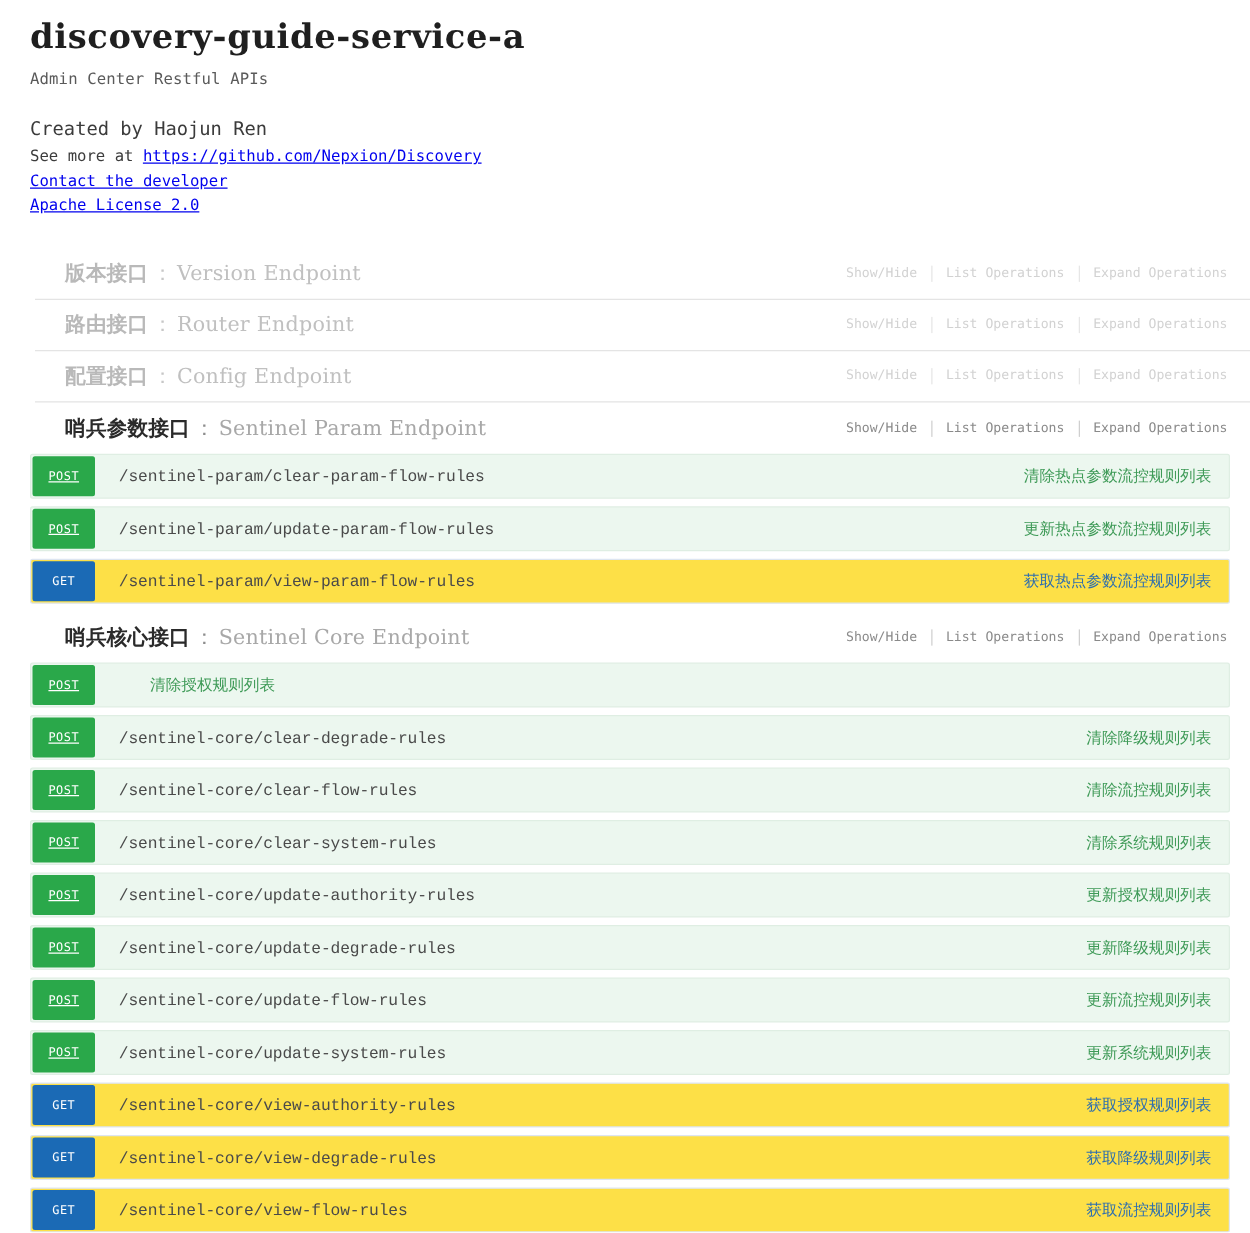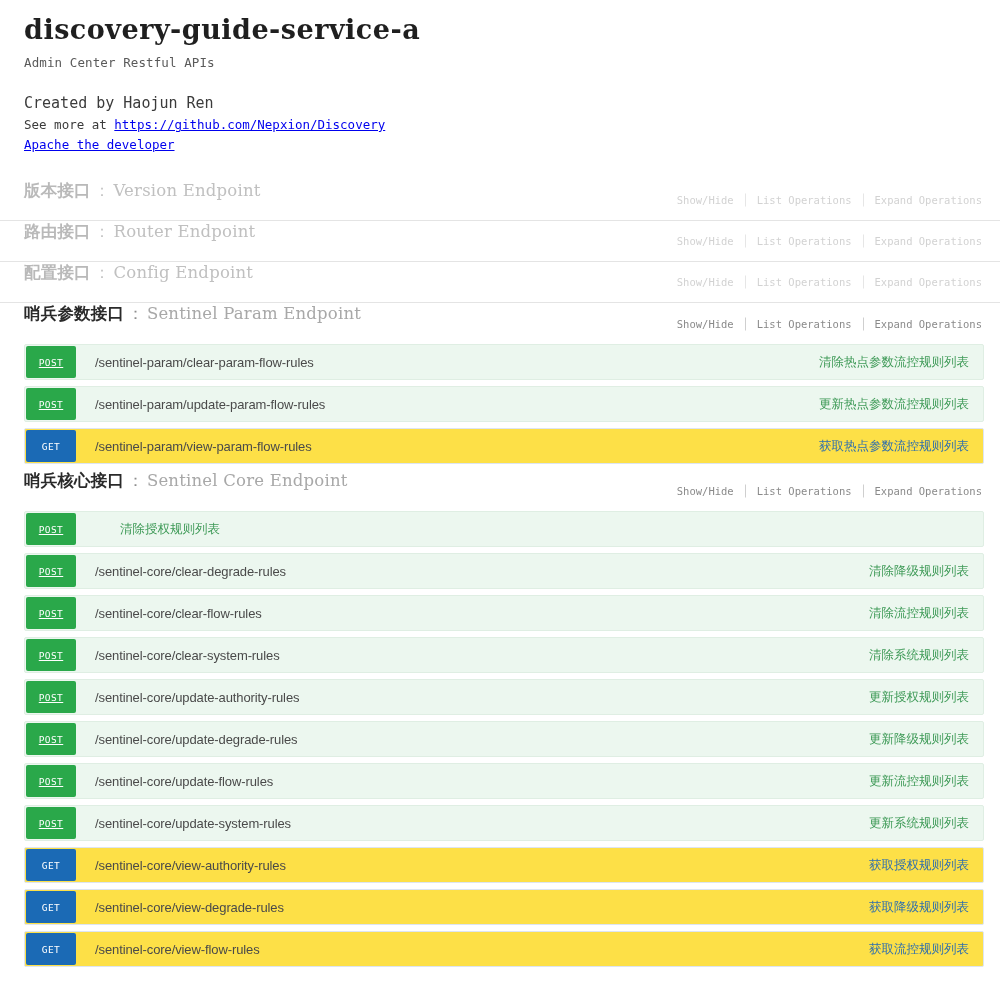--- a/index.html
+++ b/index.html
@@ -51,22 +51,24 @@
   
   .resources { margin-top: 26px; }
 
   .resource { width: 1000px; }
 
   .resource-head {
     position: relative;
     height: 41px;
     border-bottom: 1px solid #e4e4e4;
     display: flex;
+    align-items: center;
     padding: 0 14px 0 24px;
     box-sizing: border-box;
+    margin-left: 28px;
   }
   .resource.expanded .resource-head { border-bottom: none; }
 
   .res-title {
     font-family: "DejaVu Serif", "Liberation Serif", serif;
     font-size: 16.5px;
     white-space: nowrap;
     letter-spacing: 0.2px;
   }
   .res-title .cn {
@@ -145,21 +147,21 @@
     text-transform: uppercase;
   }
   .op.post .op-method { background: #2aa84a; text-decoration: underline; }
   .op.get  .op-method { background: #1b6ab5; }
 
   .op-path {
     flex: 1;
     display: flex;
     align-items: center;
     padding-left: 18px;
-    font-family: Liberation Sans, sans-serif;
+    font-family: Liberation Mono, monospace;
     font-size: 13px;
     color: #4a4a4a;
     letter-spacing: -0.1px;
     white-space: nowrap;
   }
 
   .op-desc {
     display: flex;
     align-items: center;
     padding-right: 14px;
@@ -174,21 +176,22 @@
 </head>
 <body>
 
 <div class="page">
 
   <div class="info">
     <h1 class="api-title">discovery-guide-service-a</h1>
     <div class="api-subtitle">Admin Center Restful APIs</div>
     <div class="info-line">Created by Haojun Ren</div>
     <div class="info-link-row"><span>See more at </span><a href="#">https://github.com/Nepxion/Discovery</a></div>
-    <div class="info-link-row"><a href="#">Apache the developer</a></div>
+    <div class="info-link-row"><a href="#">Contact the developer</a></div>
+    <div class="info-link-row"><a href="#">Apache License 2.0</a></div>
   </div>
 
   <div class="resources" id="resources">
       <div class="resource">
         <div class="resource-head">
           <div class="res-title"><span class="cn">版本接口</span><span class="sep">：</span><span class="en">Version Endpoint</span></div>
           <div class="res-options">
             <a href="#">Show/Hide</a>
             <a href="#">List Operations</a>
             <a href="#">Expand Operations</a>

